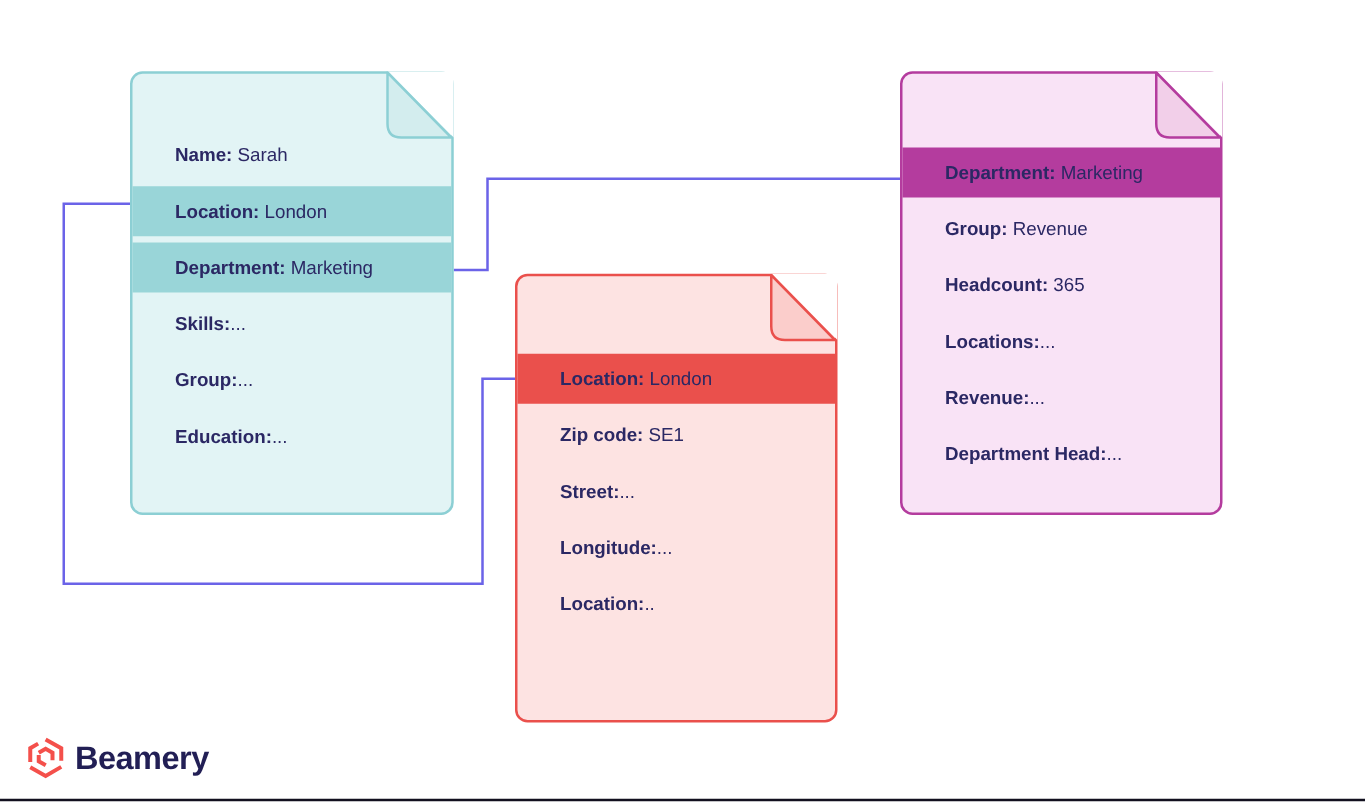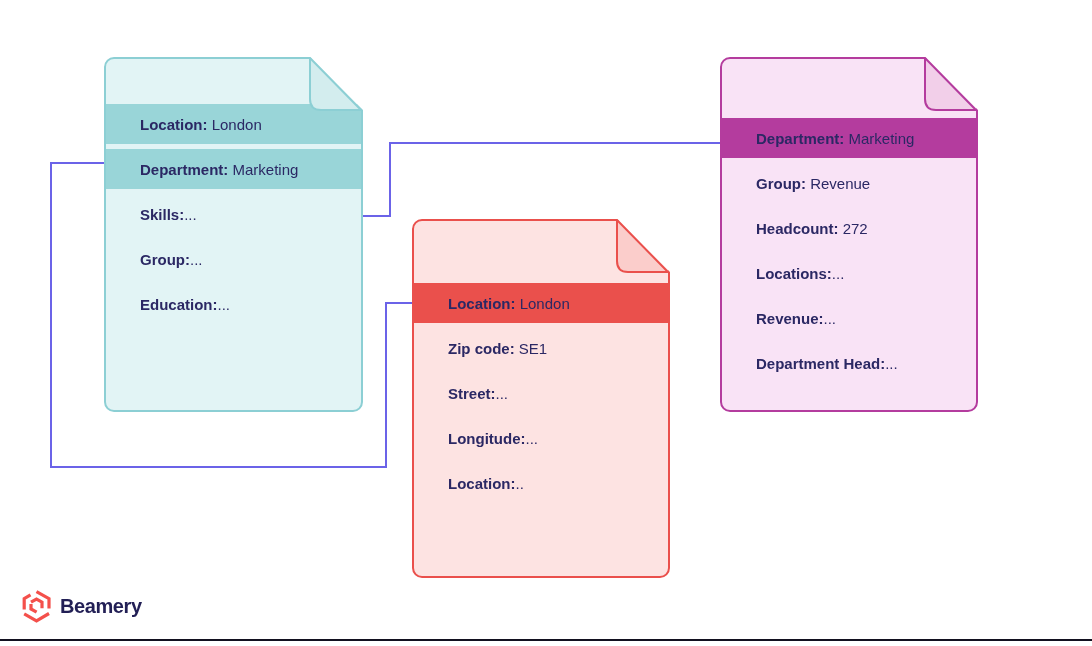--- a/index.html
+++ b/index.html
@@ -23,21 +23,21 @@
   .lab{font-weight:700;}
   .val{font-weight:400;}
   .card-person{left:104px;top:57px;width:259px;height:355px;padding-top:45px;}
   .card-location{left:412px;top:219px;width:258px;height:359px;padding-top:62px;}
   .card-department{left:720px;top:57px;width:258px;height:355px;padding-top:59px;}
   .logo{
     position:absolute;left:21px;top:589px;z-index:2;
     display:flex;align-items:center;gap:8px;
   }
   .logo-text{
-    font-size:20px;font-weight:600;color:var(--logo-text);
+    font-size:26px;font-weight:600;color:var(--logo-text);
     letter-spacing:-0.4px;
   }
   .bottom-line{
     position:absolute;left:0;top:639px;width:1092px;height:2px;z-index:2;
     background:var(--line);
   }
 </style>
 </head>
 <body style="--text: #2b2864; --line: #12101f; --logo-text: #221f55;">
 
@@ -45,20 +45,21 @@
     <polyline points="104,163 51,163 51,467 386,467 386,303 412,303" fill="none" stroke="#6b63e8" stroke-width="2"></polyline>
     <polyline points="363,216 390,216 390,143 720,143" fill="none" stroke="#6b63e8" stroke-width="2"></polyline>
   </svg>
 
 <div id="cards-layer">
     <div class="card card-person" style="--bg: #e2f4f5; --border: #8ccfd4; --hl: #99d5d8;">
       <svg class="fold" width="62" height="62" viewBox="0 0 62 62">
         <polygon points="9,0 62,0 62,53" fill="#ffffff"></polygon>
         <path d="M9 1 L60 53 L20 53 Q9 53 9 42 Z" fill="#d3edee" stroke="#8ccfd4" stroke-width="2" stroke-linejoin="round"></path>
       </svg>
+      <div class="row"><span class="lab">Name:</span><span class="val"> Sarah</span></div>
       <div class="row hl"><span class="lab">Location:</span><span class="val"> London</span></div>
       <div class="row hl"><span class="lab">Department:</span><span class="val"> Marketing</span></div>
       <div class="row"><span class="lab">Skills:</span><span class="val">...</span></div>
       <div class="row"><span class="lab">Group:</span><span class="val">...</span></div>
       <div class="row"><span class="lab">Education:</span><span class="val">...</span></div>
     </div>
     <div class="card card-location" style="--bg: #fde3e2; --border: #ea504c; --hl: #ea504c;">
       <svg class="fold" width="62" height="62" viewBox="0 0 62 62">
         <polygon points="9,0 62,0 62,53" fill="#ffffff"></polygon>
         <path d="M9 1 L60 53 L20 53 Q9 53 9 42 Z" fill="#fbcdcb" stroke="#ea504c" stroke-width="2" stroke-linejoin="round"></path>
@@ -69,21 +70,21 @@
       <div class="row"><span class="lab">Longitude:</span><span class="val">...</span></div>
       <div class="row"><span class="lab">Location:</span><span class="val">..</span></div>
     </div>
     <div class="card card-department" style="--bg: #f9e3f6; --border: #b43c9e; --hl: #b43c9e;">
       <svg class="fold" width="62" height="62" viewBox="0 0 62 62">
         <polygon points="9,0 62,0 62,53" fill="#ffffff"></polygon>
         <path d="M9 1 L60 53 L20 53 Q9 53 9 42 Z" fill="#f2cfe9" stroke="#b43c9e" stroke-width="2" stroke-linejoin="round"></path>
       </svg>
       <div class="row hl"><span class="lab">Department:</span><span class="val"> Marketing</span></div>
       <div class="row"><span class="lab">Group:</span><span class="val"> Revenue</span></div>
-      <div class="row"><span class="lab">Headcount:</span><span class="val"> 272</span></div>
+      <div class="row"><span class="lab">Headcount:</span><span class="val"> 365</span></div>
       <div class="row"><span class="lab">Locations:</span><span class="val">...</span></div>
       <div class="row"><span class="lab">Revenue:</span><span class="val">...</span></div>
       <div class="row"><span class="lab">Department Head:</span><span class="val">...</span></div>
     </div>
   </div>
 
 <div class="logo">
   <svg width="31" height="35" viewBox="0 0 31 35" fill="none" id="logo-icon">
     <g fill="none" stroke-width="3.2" stroke-linejoin="miter" stroke="#f4504b">
       <path d="M15.5 2.6 L28 9.6 L28 19.5"></path>

